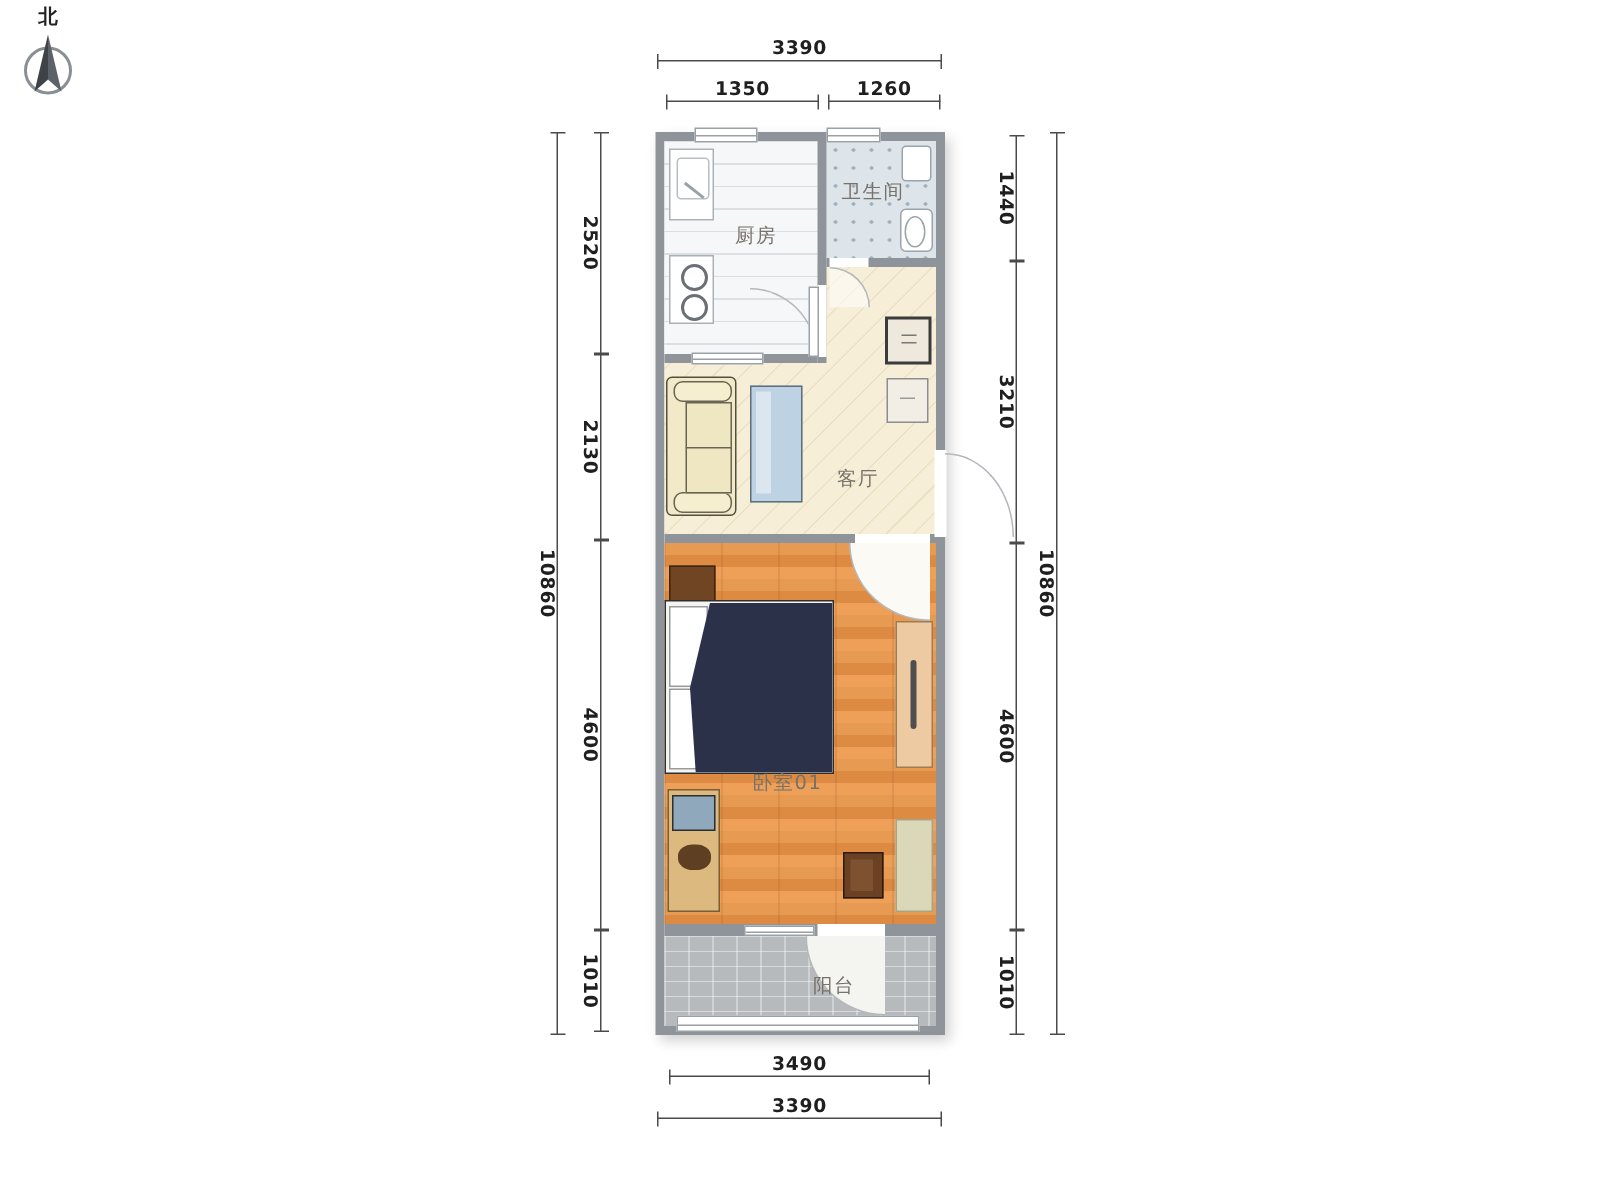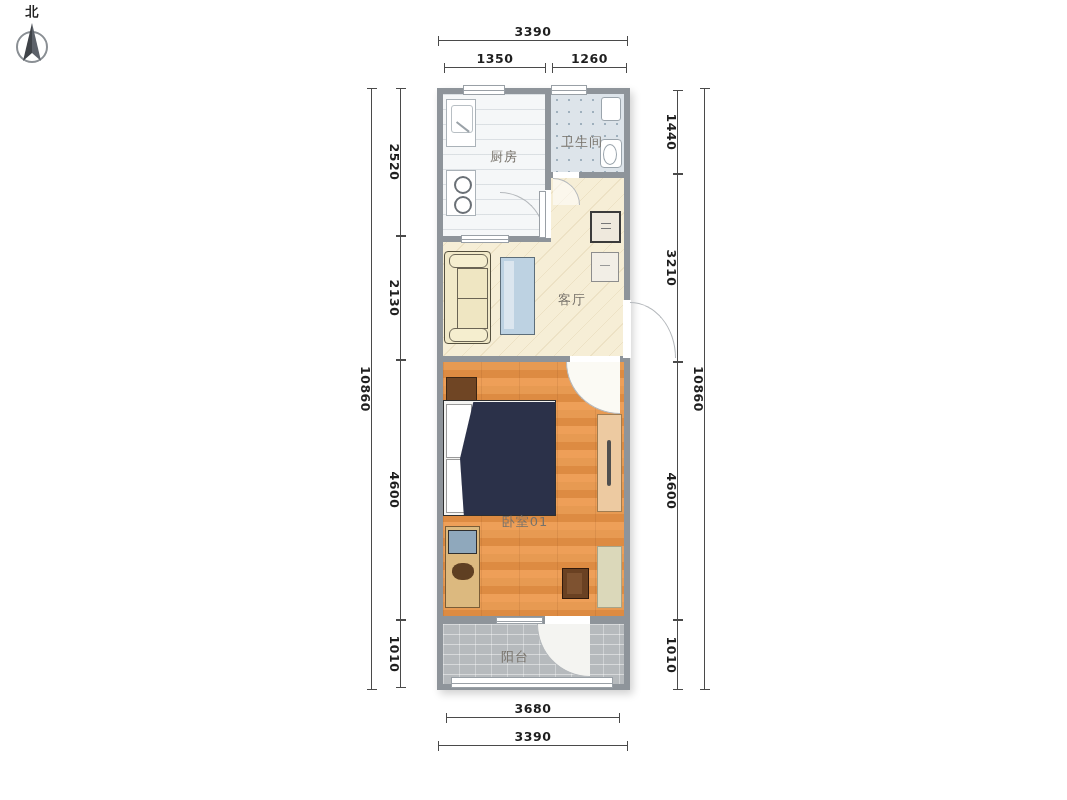--- a/index.html
+++ b/index.html
@@ -160,37 +160,37 @@
   <div class="furn" style="left:597px;top:546px;width:25px;height:62px;background:#dbd8ba;border:1px solid #a8a488"></div>
   <div class="furn" style="left:445px;top:526px;width:35px;height:82px;background:#dcb97f;border:1.5px solid #7a5c36">
     <div style="position:absolute;left:2px;top:3px;width:27px;height:22px;background:#8fa8bc;border:1.5px solid #2e2e2e"></div>
     <div style="position:absolute;left:6px;top:36px;width:22px;height:17px;background:#5f3f22;border-radius:45%"></div>
   </div>
   <div class="furn" style="left:562px;top:568px;width:27px;height:31px;background:#6a4122;border:1.5px solid #30190c">
     <div style="position:absolute;left:4px;top:4px;width:15px;height:21px;background:#7e5230"></div>
   </div>
 
   <div class="room-label" style="left:504px;top:157px">厨房</div>
-  <div class="room-label" style="left:582px;top:142px">卫生间</div>
-  <div class="room-label" style="left:572px;top:300px">客厅</div>
+  <div class="room-label" style="left:582px;top:128px">卫生间</div>
+  <div class="room-label" style="left:572px;top:319px">客厅</div>
   <div class="room-label" style="left:525px;top:522px">卧室01</div>
-  <div class="room-label" style="left:515px;top:657px">阳台</div>
+  <div class="room-label" style="left:556px;top:657px">阳台</div>
 
   <div class="dim dim-h" style="left:438px;top:40px;width:190px">
     <span class="dim-label">3390</span>
     </div>
   <div class="dim dim-h" style="left:444px;top:67px;width:102px">
     <span class="dim-label">1350</span>
     </div>
   <div class="dim dim-h" style="left:552px;top:67px;width:75px">
     <span class="dim-label">1260</span>
     </div>
 
   <div class="dim dim-h" style="left:446px;top:717px;width:174px">
-    <span class="dim-label">3680</span>
+    <span class="dim-label">3490</span>
     </div>
   <div class="dim dim-h" style="left:438px;top:745px;width:190px">
     <span class="dim-label">3390</span>
     </div>
 
   <div class="dim dim-v" style="left:371px;top:88px;height:602px">
     <span class="dim-label">10860</span>
     </div>
   <div class="dim dim-v" style="left:400px;top:88px;height:148px">
     <span class="dim-label">2520</span>

